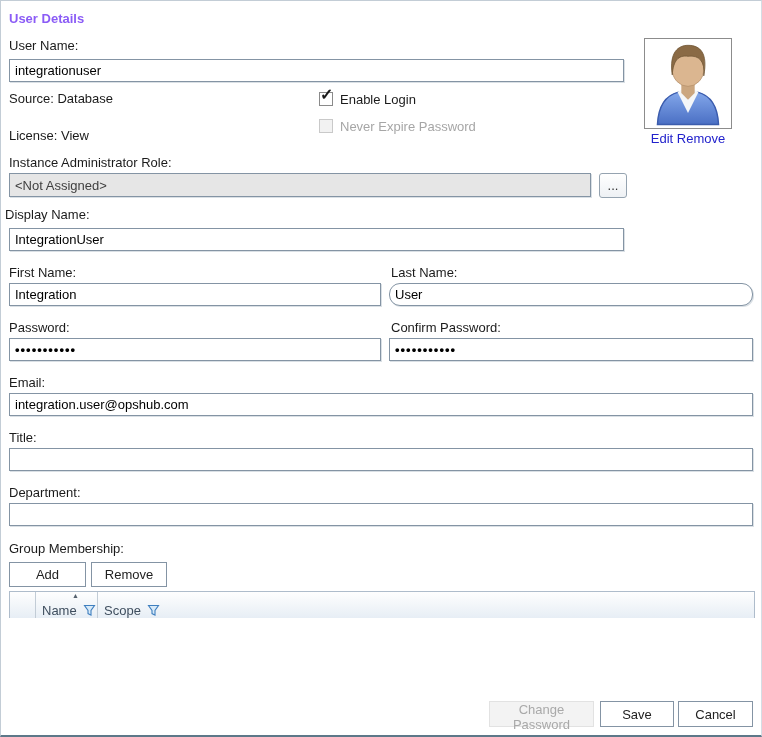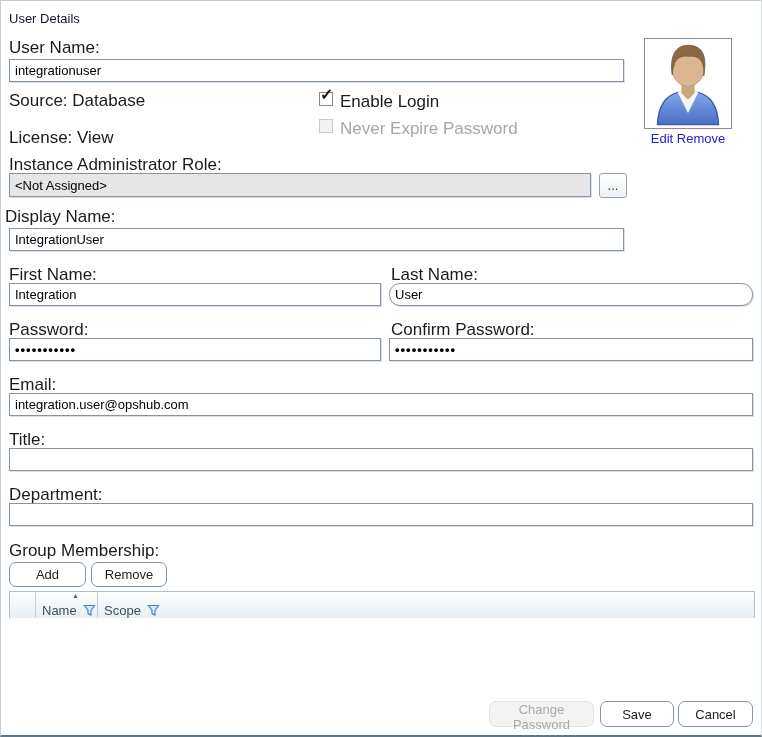--- a/index.html
+++ b/index.html
@@ -4,32 +4,32 @@
 <style>
   html,body{margin:0;padding:0;background:#fff;}
   .panel{
     position:relative;width:762px;height:737px;background:#fff;
     box-sizing:border-box;
     border-top:1px solid #c3cdd6;border-left:1px solid #c3cdd6;border-right:1px solid #d5dde4;
     border-bottom:2px solid #5d7889;
     font-family:"Liberation Sans",sans-serif;
     overflow:hidden;
   }
-  .title{position:absolute;font-size:13px;font-weight:normal;color:#0f172a;white-space:nowrap;}
-  .lbl{position:absolute;font-size:17px;color:#1b1b1b;white-space:nowrap;}
+  .title{position:absolute;font-size:13px;font-weight:bold;color:#8b5cf6;white-space:nowrap;}
+  .lbl{position:absolute;font-size:13px;color:#1b1b1b;white-space:nowrap;}
   .lbl-dis{color:#a6a6a6;}
   .inp{
     position:absolute;box-sizing:border-box;border:1px solid #8494a4;background:#fff;
     font-family:"Liberation Sans",sans-serif;font-size:13px;color:#000;padding:2px 5px;
     box-shadow:1px 1px 0 rgba(150,165,180,.35);outline:none;border-radius:0;
   }
-  .inp-ro{background:#e6e6e6;color:#000000;}
+  .inp-ro{background:#e6e6e6;color:#404040;}
   .btn{
     position:absolute;box-sizing:border-box;background:#fff;border:1px solid #8494a4;
-    border-radius:7px;font-family:"Liberation Sans",sans-serif;font-size:13px;color:#222;
+    border-radius:0;font-family:"Liberation Sans",sans-serif;font-size:13px;color:#222;
     text-align:center;cursor:pointer;padding:0;
   }
   .btn-browse{border-radius:3px;background:linear-gradient(#ffffff,#eef1f4);color:#333;border-color:#95a3b0;}
   .btn-dis{background:#f3f3f3;border:1px solid #e2e2e2;color:#a9a9a9;cursor:default;box-shadow:none;}
   .cb{
     position:absolute;width:14px;height:14px;box-sizing:border-box;background:#fff;
     border:1px solid #8a8a8a;cursor:pointer;
   }
   .cb .check{
     position:absolute;left:0px;top:-6px;font-size:16px;font-weight:bold;color:#1a1a1a;line-height:16px;

